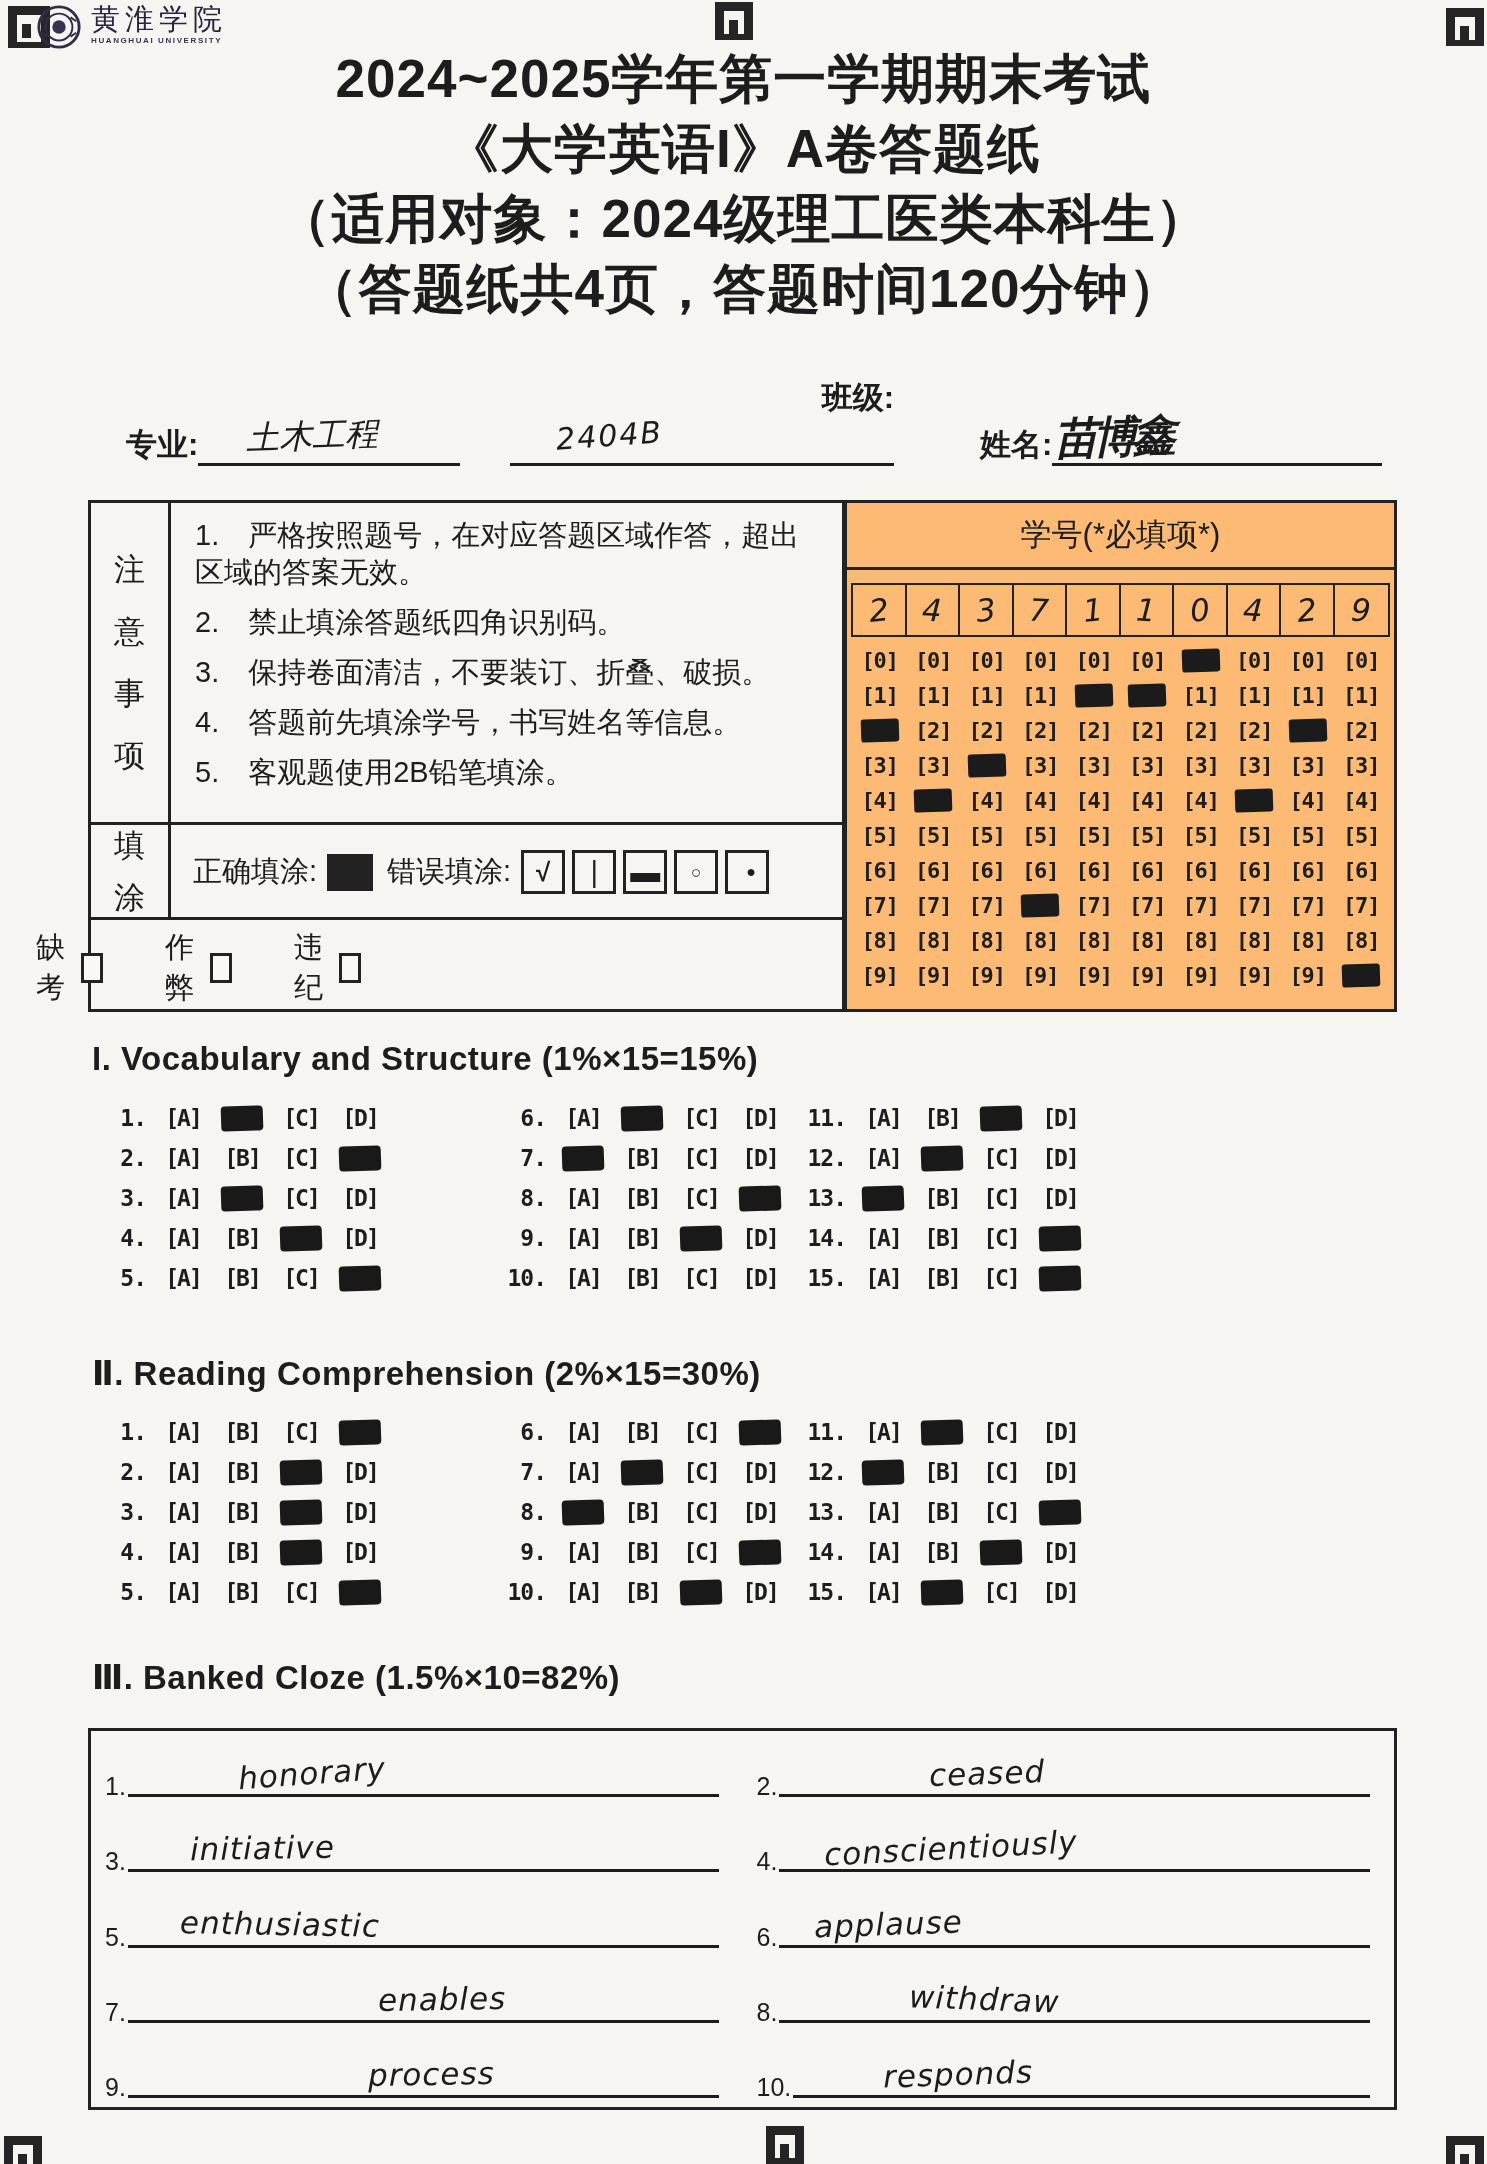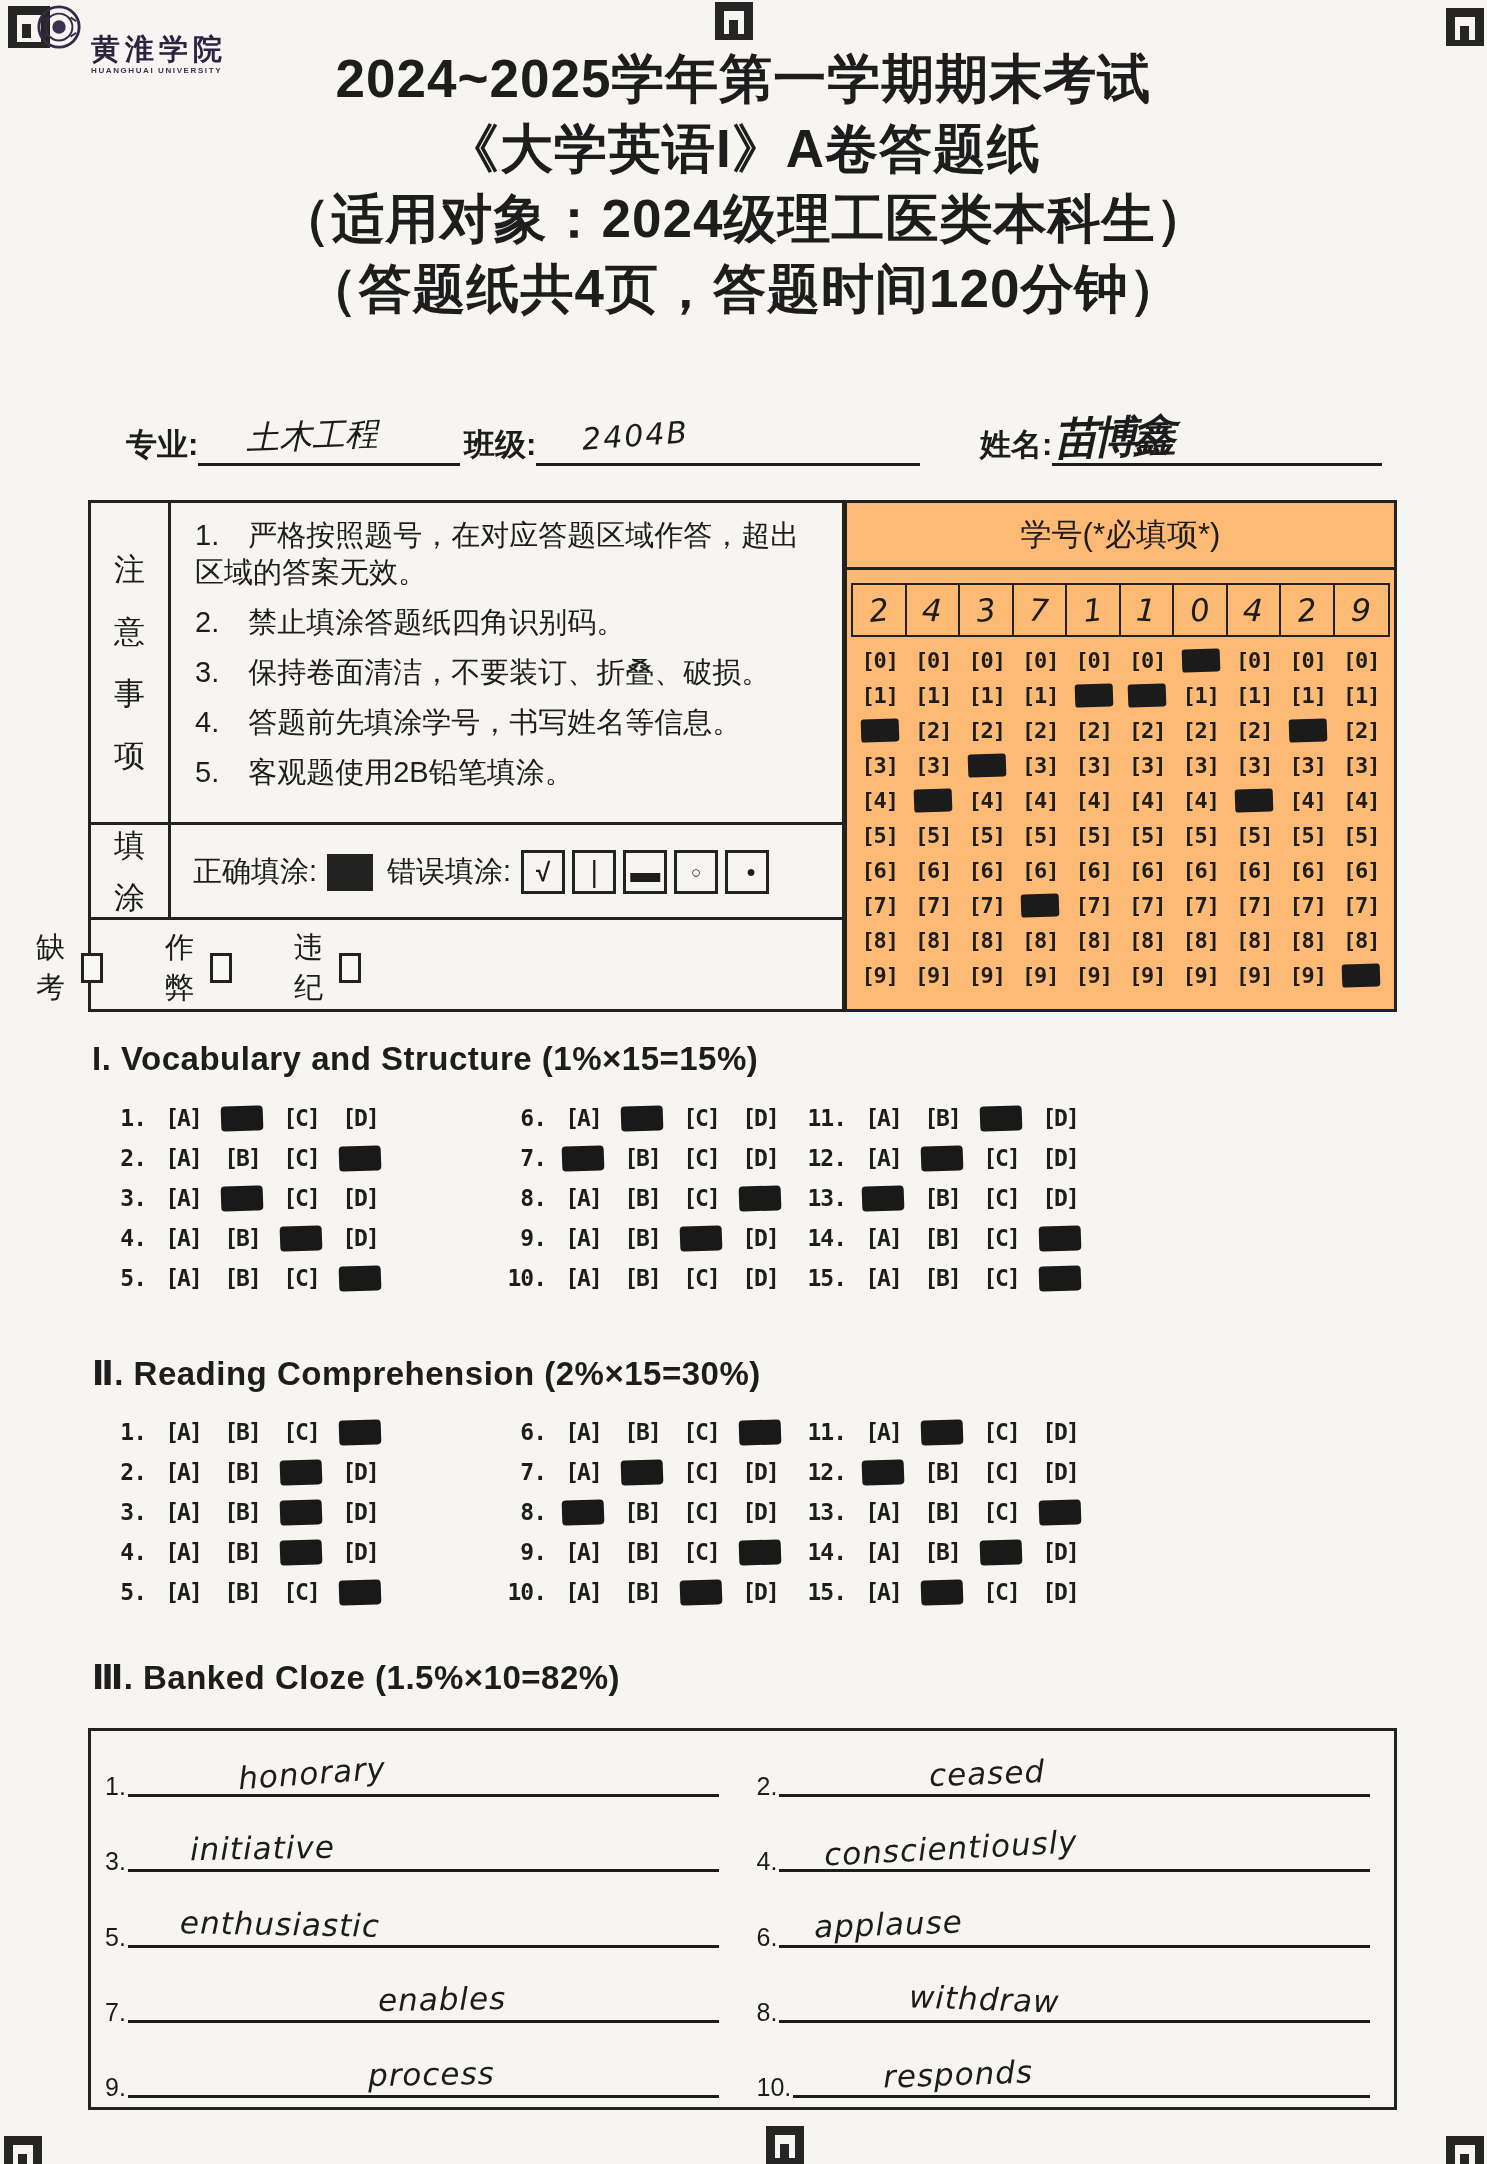--- a/index.html
+++ b/index.html
@@ -13,31 +13,31 @@
   .rm-tl{left:8px;top:6px;width:42px;height:42px;}
   .rm-tc{left:715px;top:2px;}
   .rm-tr{left:1446px;top:8px;}
   .rm-bl{left:4px;top:2136px;}
   .rm-bc{left:766px;top:2126px;}
   .rm-br{left:1446px;top:2136px;}
 
   
   .logo{position:absolute;left:36px;top:4px;display:flex;align-items:flex-start;gap:9px;}
   .emblem{width:46px;height:46px;}
-  .logo-cn{font-family:"DejaVu Serif","Liberation Serif",serif;font-weight:bold;font-size:29px;line-height:30px;letter-spacing:5px;color:#2b2340;margin-top:30px;}
+  .logo-cn{font-family:"DejaVu Serif","Liberation Serif",serif;font-weight:normal;font-size:29px;line-height:30px;letter-spacing:5px;color:#2b2340;}
   .logo-en{font-size:8px;font-weight:bold;letter-spacing:1.6px;color:#3a3350;margin-top:2px;}
 
   
   .titles{position:absolute;left:0;top:44px;width:100%;text-align:center;font-weight:600;}
   .tl{font-size:53px;line-height:70px;letter-spacing:1px;}
 
   
   .sinfo{position:absolute;left:0;top:404px;width:100%;height:70px;font-size:31px;font-weight:bold;}
   .sg{position:absolute;bottom:8px;display:flex;align-items:flex-end;}
-  .sg-major{left:126px;} .sg-class{left:464px;} .sg-name{left:980px;}
+  .sg-major{left:126px;} .sg-class{left:510px;flex-direction:column;} .sg-name{left:980px;}
   .uline{display:inline-block;border-bottom:3px solid #1c1c1c;height:44px;position:relative;}
   .ul-major{width:262px;} .ul-class{width:384px;} .ul-name{width:330px;}
   .hw{font-family:"DejaVu Sans",sans-serif;font-style:italic;color:#1c1c1c;font-weight:normal;}
   .mval{position:absolute;left:48px;bottom:4px;font-size:33px;transform:rotate(-2deg);}
   .cval{position:absolute;left:46px;bottom:10px;font-size:30px;transform:rotate(-4deg);letter-spacing:2px;}
   .nval{position:absolute;left:2px;bottom:-4px;font-size:44px;transform:rotate(-2deg);letter-spacing:-5px;font-weight:bold;}
 
   
   .lbox{position:absolute;left:88px;top:500px;width:757px;height:512px;border:3px solid #222;box-sizing:border-box;
         display:grid;grid-template-rows:322px 95px auto;}

